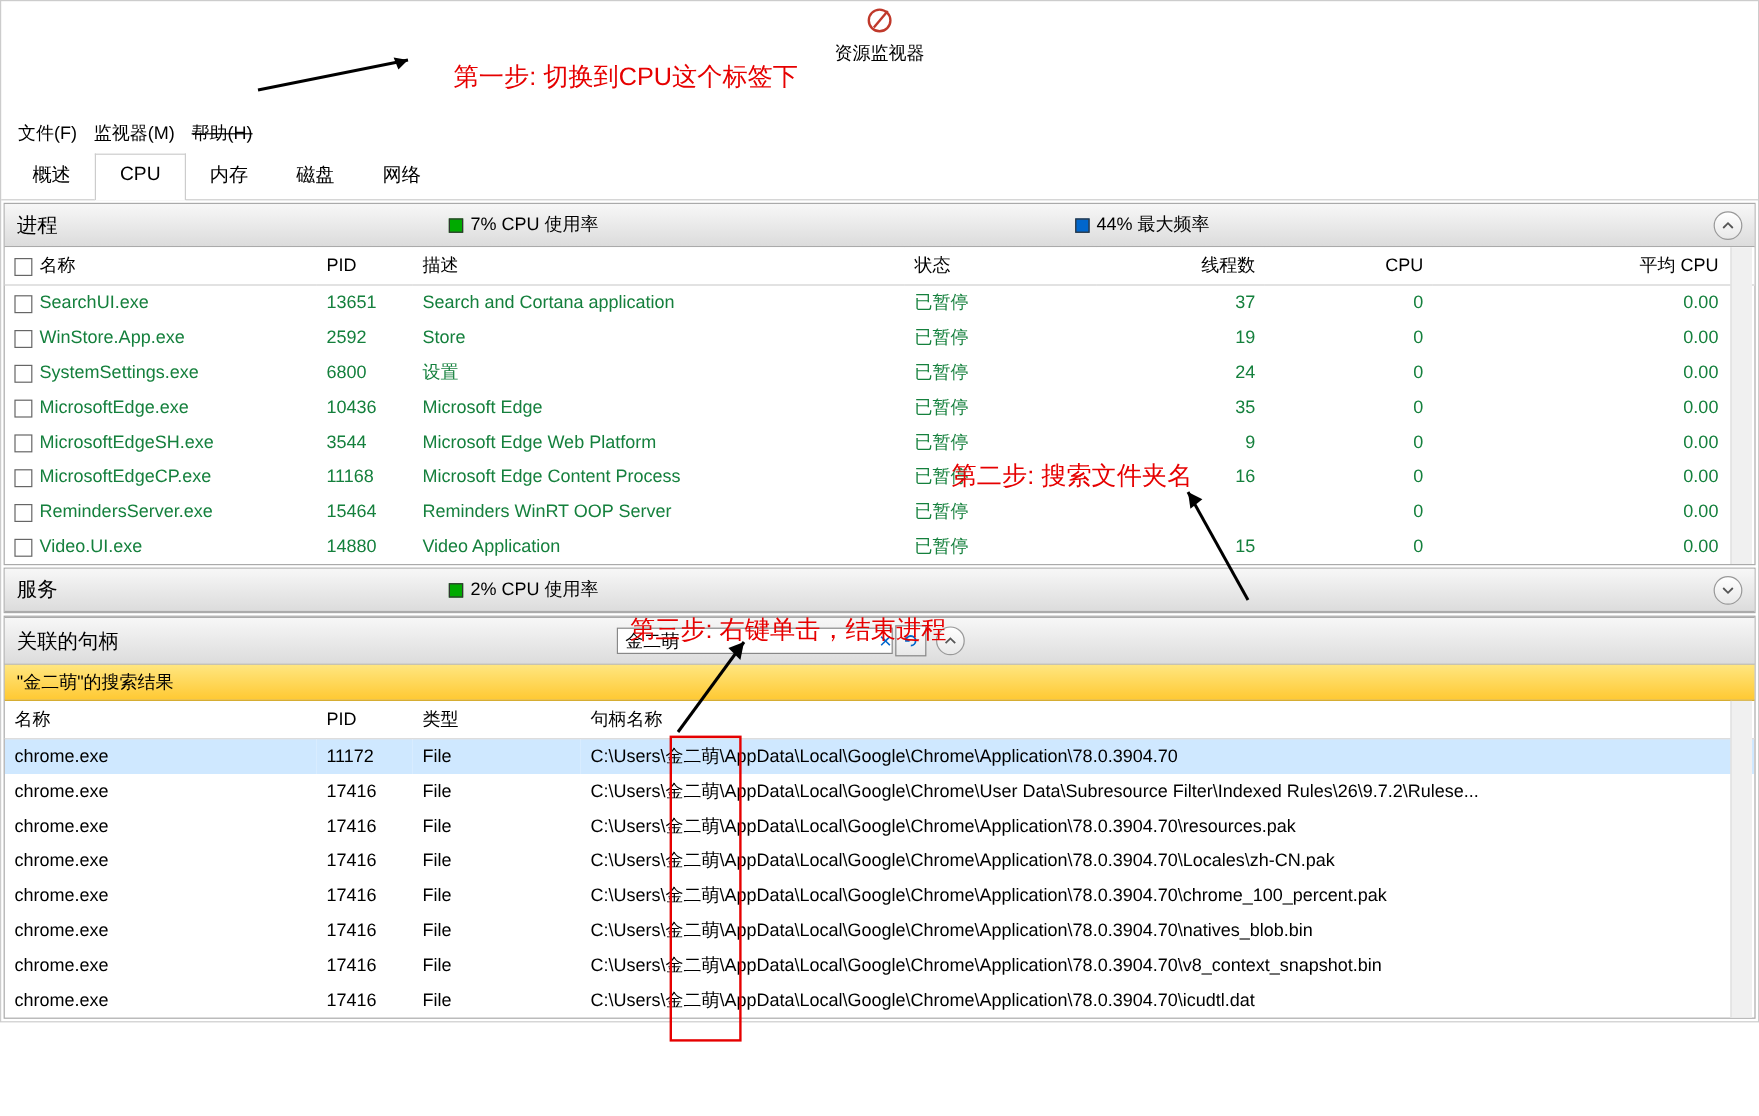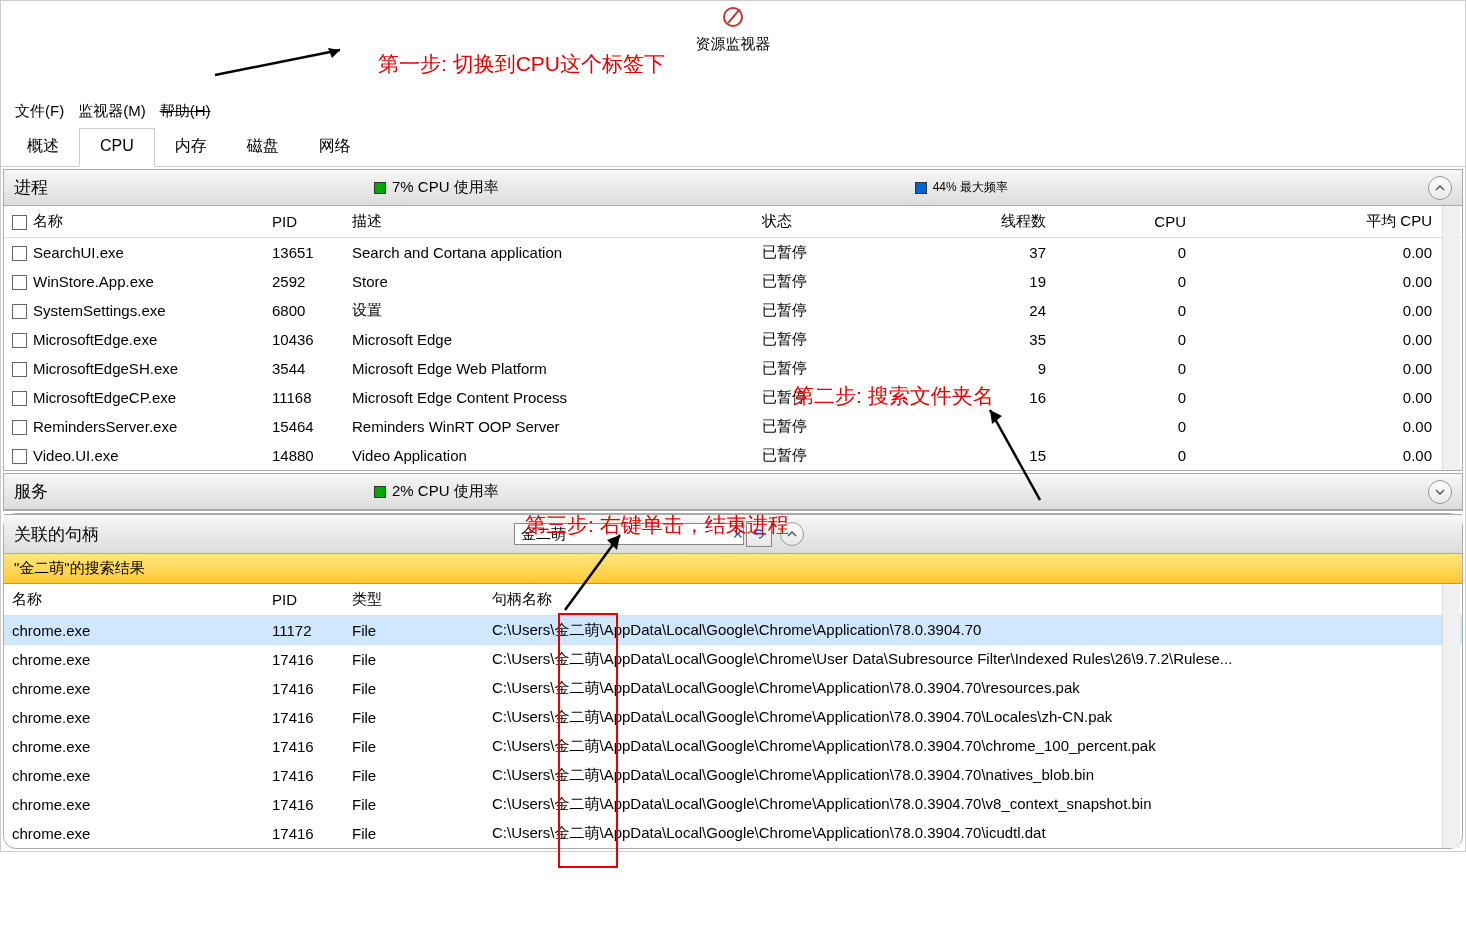--- a/index.html
+++ b/index.html
@@ -55,47 +55,47 @@
   .section-header {
     display: flex; align-items: center;
     background: linear-gradient(#f7f7f7, #dcdcdc);
     border-bottom: 1px solid #aaa;
     height: 36px; padding: 0 10px;
     font-size: 17px;
   }
   .section-header .title { width: 360px; font-weight: 400; }
   .section-header .metric { display: flex; align-items: center; gap: 6px; font-size: 15px; }
   .section-header .spacer { flex: 1; }
-  .section-header .metric2 { display: flex; align-items: center; gap: 6px; font-size: 12px; margin-right: 420px; }
+  .section-header .metric2 { display: flex; align-items: center; gap: 6px; font-size: 15px; margin-right: 420px; }
   .sq { width: 12px; height: 12px; display: inline-block; border: 1px solid #333; }
   .sq.green { background: #0a0; }
   .sq.blue { background: #06c; }
   .collapse-btn {
     width: 24px; height: 24px; border: 1px solid #999; border-radius: 50%;
     background: linear-gradient(#fff,#e8e8e8);
     display: flex; align-items: center; justify-content: center;
     font-size: 12px; color: #555;
   }
   .process-table { width: 100%; border-collapse: collapse; }
   .process-table th {
     text-align: left; font-weight: 400; padding: 6px 8px;
     border-bottom: 1px solid #ddd; font-size: 15px;
     background: #fff;
   }
   .process-table th.r, .process-table td.r { text-align: right; }
   .process-table td {
     padding: 5px 8px; font-size: 15px; white-space: nowrap;
   }
-  .process-table td.link { color: #000000; }
+  .process-table td.link { color: #15803d; }
   .chk {
     width: 15px; height: 15px; border: 1px solid #666;
     display: inline-block; vertical-align: middle; margin-right: 6px;
     background: #fff;
   }
-  .handles-wrap { position: relative; border-radius: 13px; }
+  .handles-wrap { position: relative; }
   .handles-header {
     display: flex; align-items: center;
     background: linear-gradient(#f7f7f7, #dcdcdc);
     border-top: 1px solid #aaa; border-bottom: 1px solid #aaa;
     height: 40px; padding: 0 10px;
   }
   .handles-header .title { font-size: 17px; width: 500px; }
   .search-box {
     display: flex; align-items: center;
     border: 1px solid #888; background: #fff;

